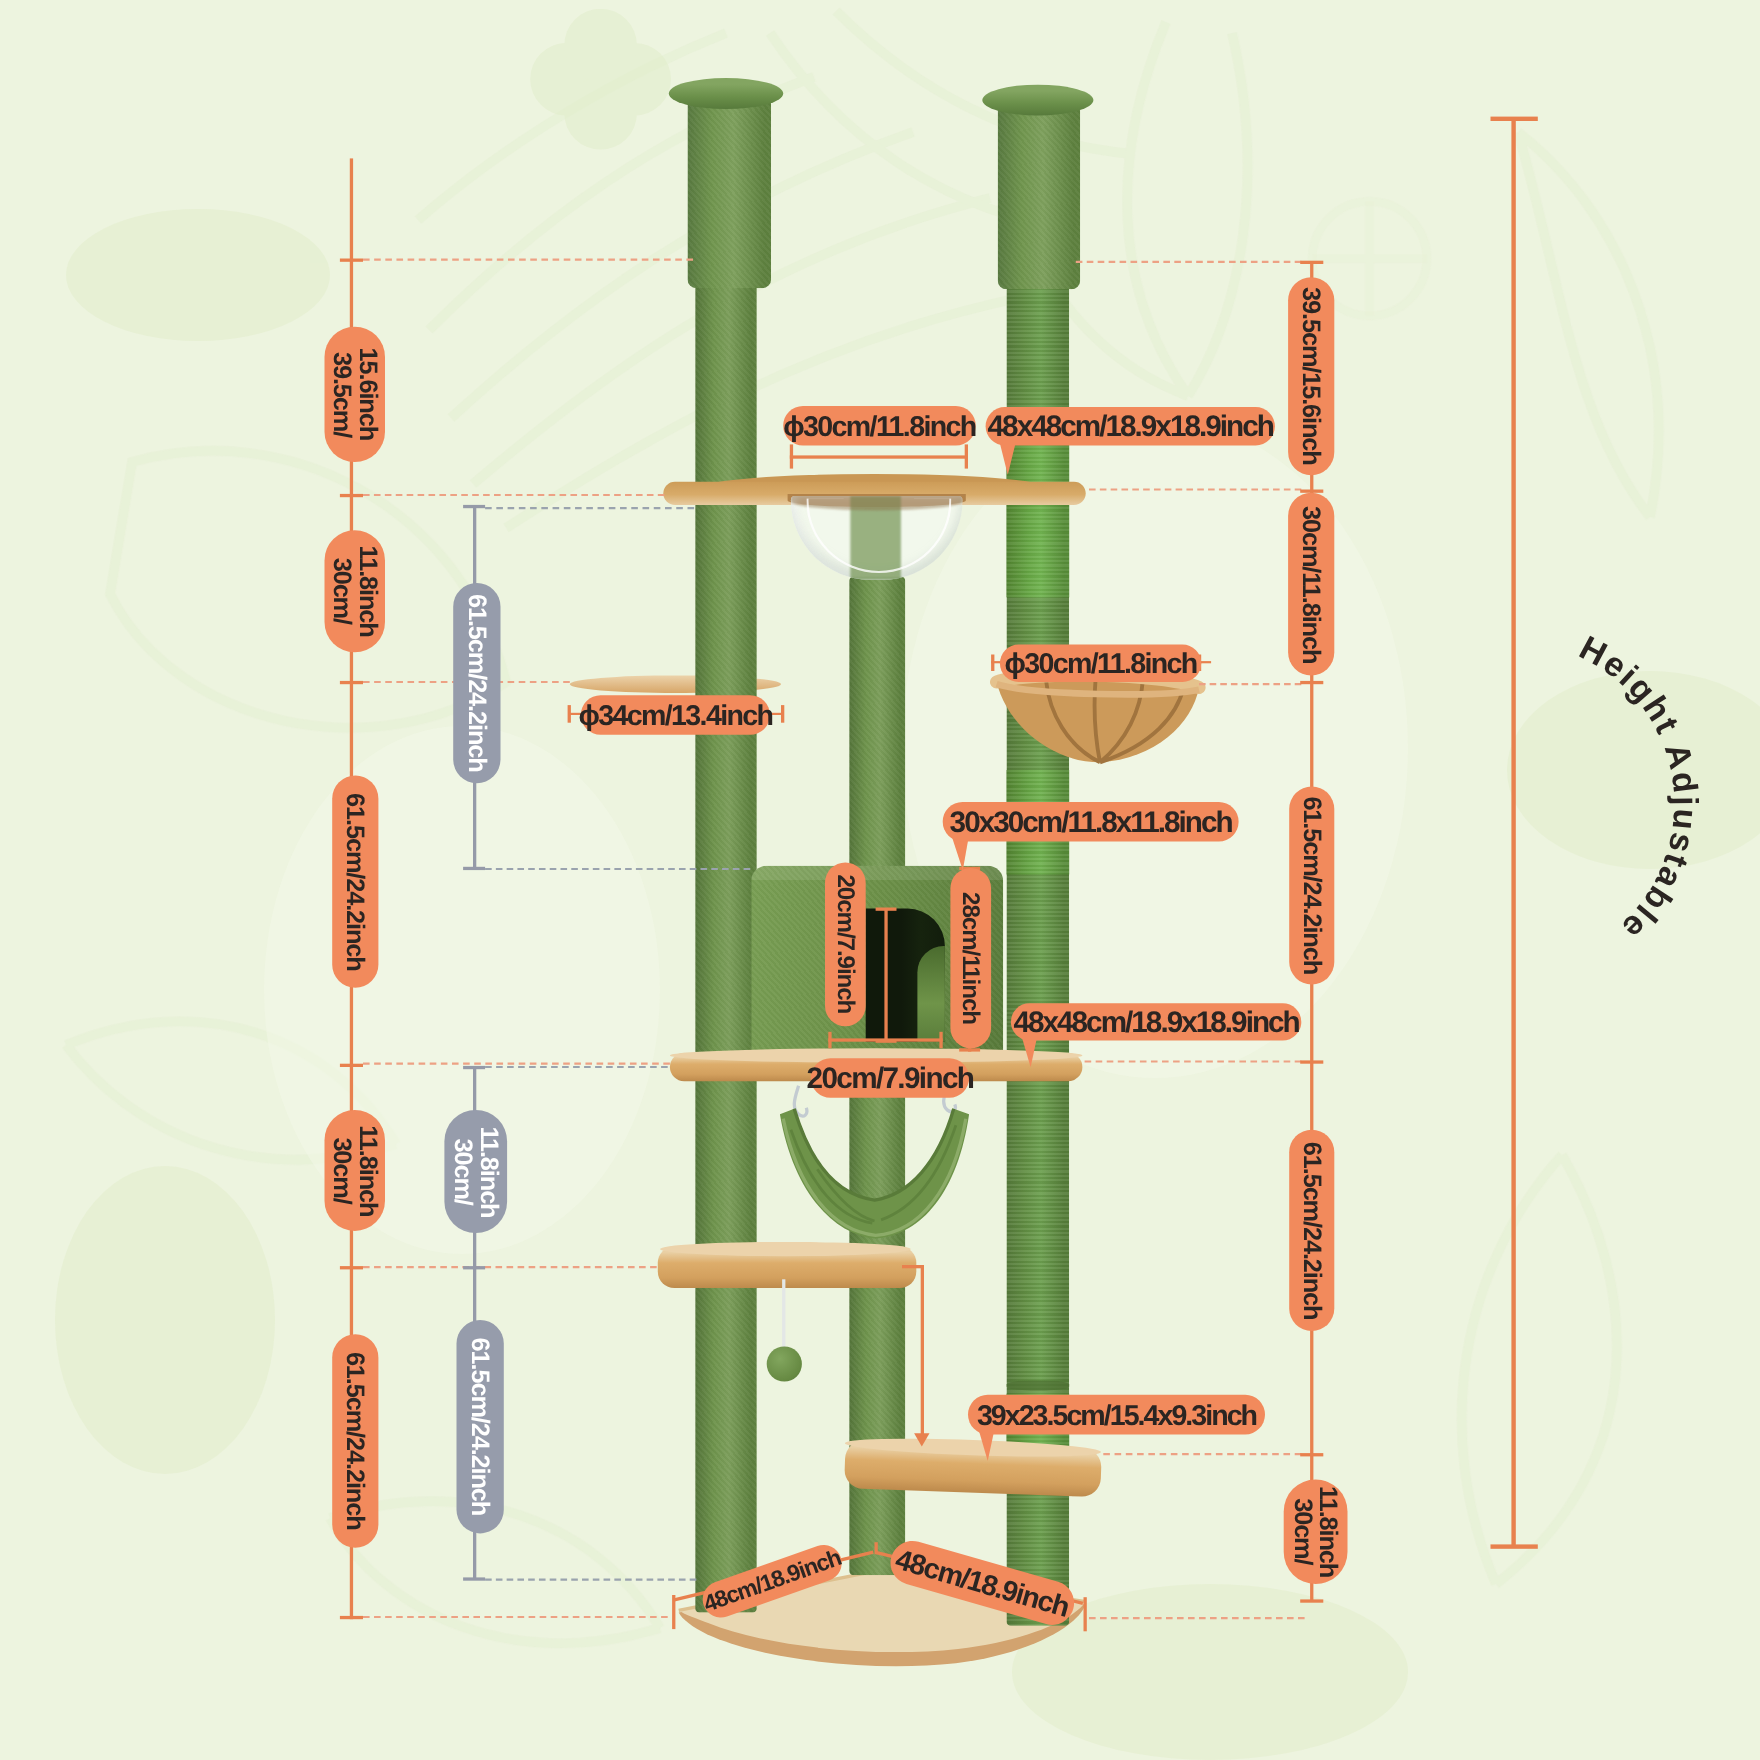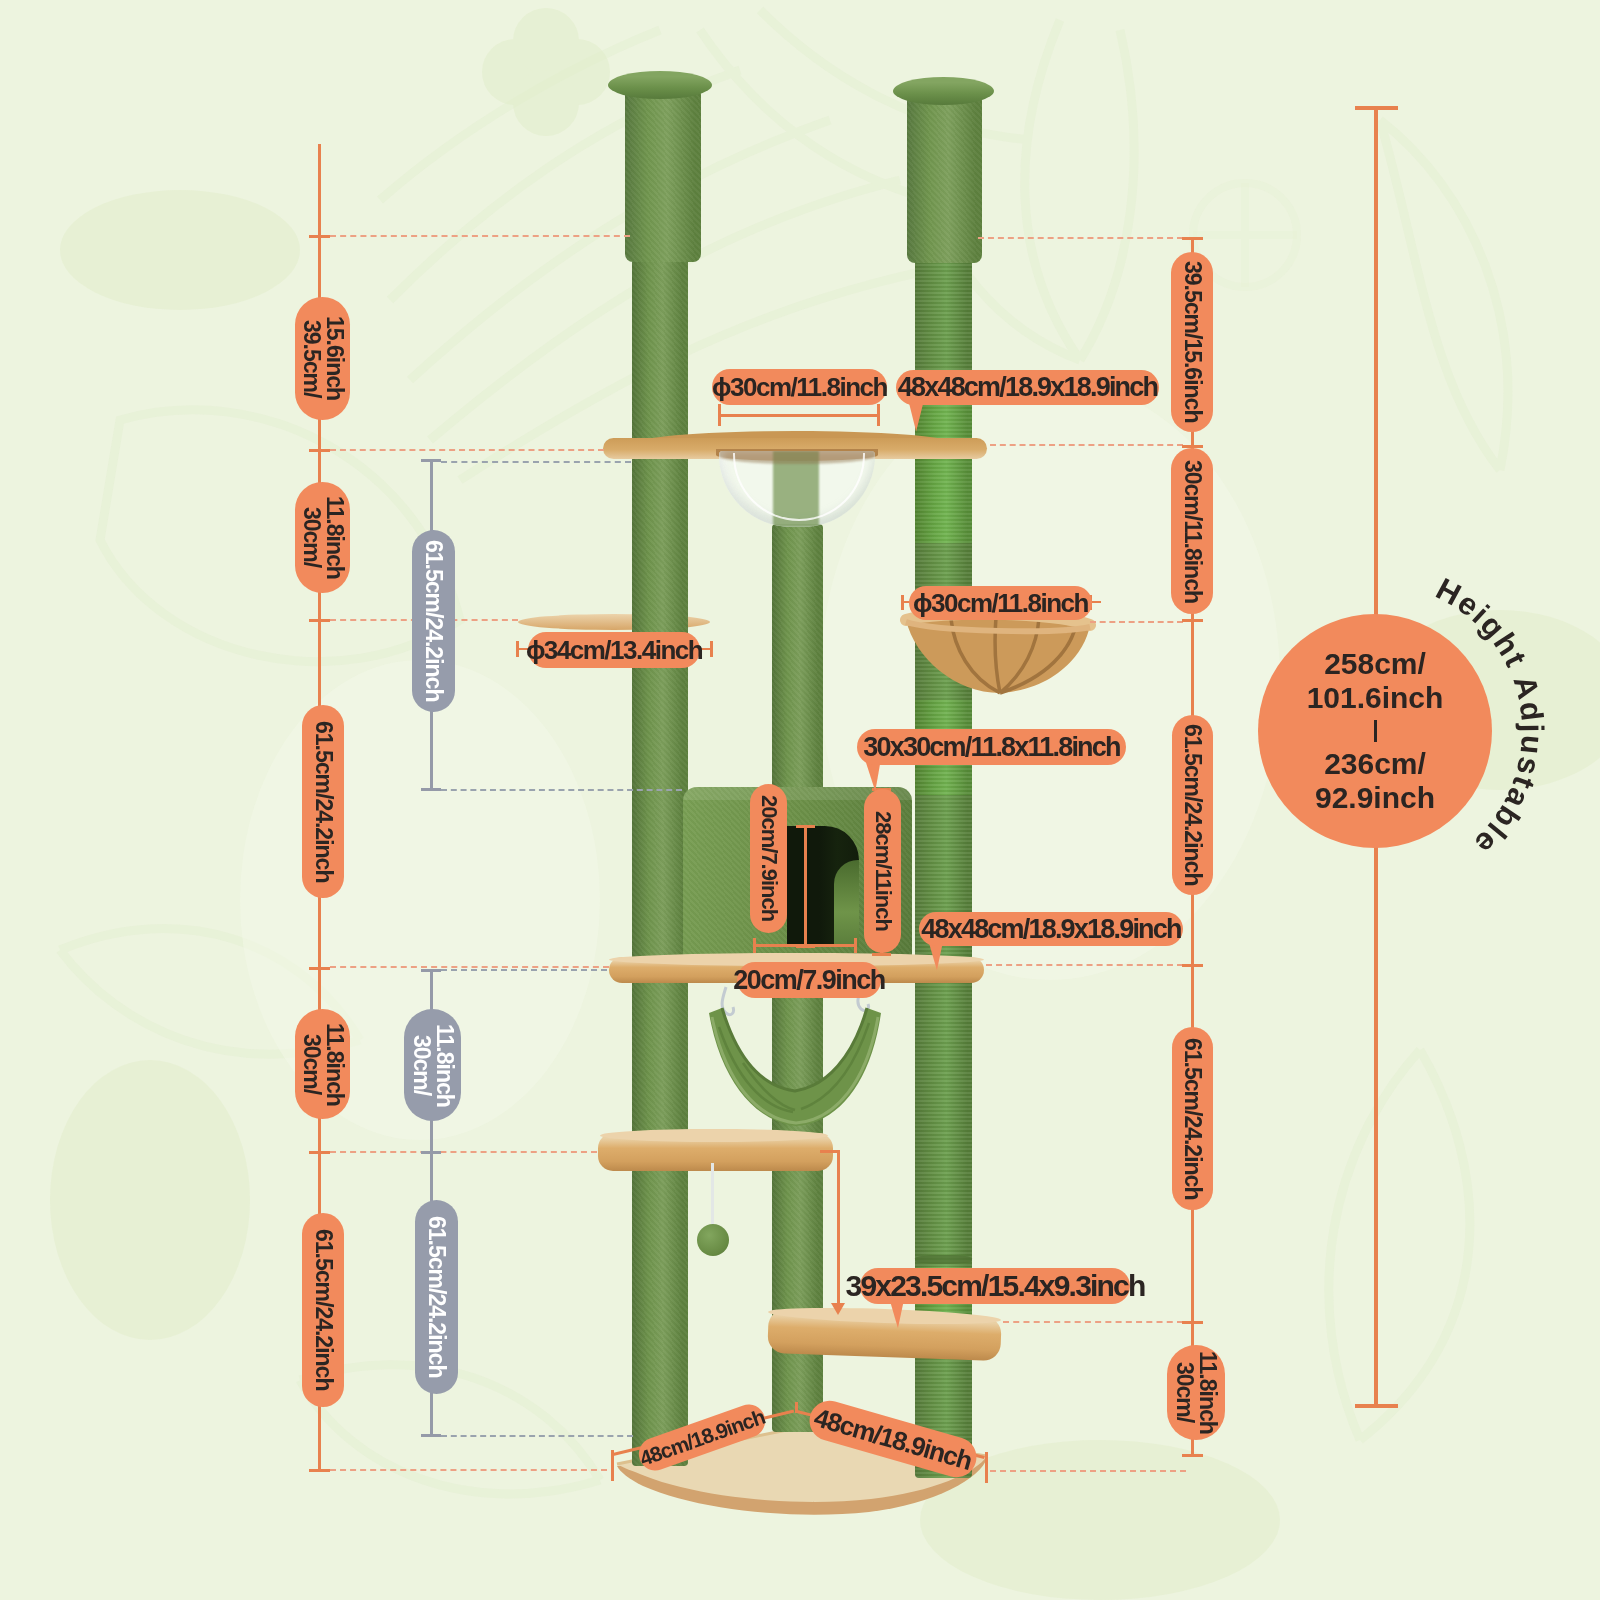--- a/index.html
+++ b/index.html
@@ -211,46 +211,41 @@
   <div class="abs" style="left:904px;top:400px;width:0;height:0;border-top:30px solid #f28a5c;border-left:16px solid transparent;transform:rotate(14deg);z-index:39"></div>
   <div class="pill" style="left:909px;top:586px;width:183px;height:34px;font-size:26px;letter-spacing:-1.5px">ϕ30cm/11.8inch</div>
   <div class="pill" style="left:528px;top:632px;width:172px;height:36px;font-size:26px;letter-spacing:-1.5px">ϕ34cm/13.4inch</div>
   <div class="pill" style="left:857px;top:729px;width:269px;height:36px;font-size:27px;letter-spacing:-1.8px">30x30cm/11.8x11.8inch</div>
   <div class="abs" style="left:862px;top:760px;width:0;height:0;border-top:30px solid #f28a5c;border-left:16px solid transparent;transform:rotate(10deg);z-index:39"></div>
   <div class="pill" style="left:919px;top:912px;width:264px;height:34px;font-size:27px;letter-spacing:-1.8px">48x48cm/18.9x18.9inch</div>
   <div class="abs" style="left:925px;top:941px;width:0;height:0;border-top:28px solid #f28a5c;border-left:15px solid transparent;transform:rotate(12deg);z-index:39"></div>
   <div class="pill" style="left:737px;top:962px;width:144px;height:36px;font-size:27px;letter-spacing:-1.5px">20cm/7.9inch</div>
   <div class="pill vp" style="left:750px;top:784px;width:37px;height:149px;font-size:22px;letter-spacing:-1px">20cm/7.9inch</div>
   <div class="pill vp" style="left:864px;top:789px;width:37px;height:164px;font-size:22px;letter-spacing:-1px">28cm/11inch</div>
-  <div class="pill" style="left:860px;top:1268px;width:270px;height:36px;font-size:30px;letter-spacing:-1.8px">39x23.5cm/15.4x9.3inch</div>
+  <div class="pill" style="left:880px;top:1268px;width:270px;height:36px;font-size:26px;letter-spacing:-1.8px">39x23.5cm/15.4x9.3inch</div>
   <div class="abs" style="left:886px;top:1299px;width:0;height:0;border-top:28px solid #f28a5c;border-left:15px solid transparent;transform:rotate(12deg);z-index:39"></div>
   <div class="pill" style="left:636px;top:1421px;width:132px;height:33px;font-size:21px;letter-spacing:-1px;transform:rotate(-19.5deg)">48cm/18.9inch</div>
   <div class="pill" style="left:807px;top:1419px;width:172px;height:40px;font-size:26px;letter-spacing:-1.2px;transform:rotate(16deg)">48cm/18.9inch</div>
 
   <div class="pill vp tl" style="left:295px;top:297px;width:55px;height:123px;font-size:23px;letter-spacing:-1px">39.5cm/<br>15.6inch</div>
   <div class="pill vp tl" style="left:295px;top:482px;width:55px;height:111px;font-size:23px;letter-spacing:-1px">30cm/<br>11.8inch</div>
   <div class="pill vp" style="left:302px;top:705px;width:42px;height:193px;font-size:23px;letter-spacing:-1px">61.5cm/24.2inch</div>
   <div class="pill vp tl" style="left:295px;top:1009px;width:55px;height:110px;font-size:23px;letter-spacing:-1px">30cm/<br>11.8inch</div>
   <div class="pill vp" style="left:302px;top:1213px;width:42px;height:194px;font-size:23px;letter-spacing:-1px">61.5cm/24.2inch</div>
 
   <div class="pill vp gray" style="left:412px;top:530px;width:43px;height:182px;font-size:23px;letter-spacing:-1px">61.5cm/24.2inch</div>
   <div class="pill vp gray tl" style="left:404px;top:1009px;width:57px;height:112px;font-size:23px;letter-spacing:-1px">30cm/<br>11.8inch</div>
   <div class="pill vp gray" style="left:415px;top:1200px;width:43px;height:194px;font-size:23px;letter-spacing:-1px">61.5cm/24.2inch</div>
 
   <div class="pill vp" style="left:1171px;top:252px;width:42px;height:180px;font-size:23px;letter-spacing:-1px">39.5cm/15.6inch</div>
   <div class="pill vp" style="left:1171px;top:448px;width:42px;height:166px;font-size:23px;letter-spacing:-1px">30cm/11.8inch</div>
   <div class="pill vp" style="left:1172px;top:715px;width:41px;height:180px;font-size:23px;letter-spacing:-1px">61.5cm/24.2inch</div>
   <div class="pill vp" style="left:1172px;top:1027px;width:41px;height:183px;font-size:23px;letter-spacing:-1px">61.5cm/24.2inch</div>
   <div class="pill vp tl" style="left:1167px;top:1345px;width:58px;height:95px;font-size:23px;letter-spacing:-1px">30cm/<br>11.8inch</div>
 
-  <div class="abs" style="left:1258px;top:614px;width:234px;height:234px;border-radius:50%;background:#f28a5c;z-index:45;display:flex;flex-direction:column;align-items:center;justify-content:center;font-weight:bold;color:#2b2522;font-size:30px;line-height:34px;text-align:center">
-    <div>258cm/<br>101.6inch</div>
-    <div style="width:3px;height:22px;background:#2b2522;margin:5px 0"></div>
-    <div>236cm/<br>92.9inch</div>
-  </div>
   <svg class="abs" width="400" height="420" viewBox="0 0 400 420" style="left:1210px;top:520px;z-index:46">
     <defs>
         <path id="arcH" d="M 210.4,71.2 A 147,147 0 0 1 195.6,354.8" fill="none"></path>
       </defs>
     <text font-family="Liberation Sans, sans-serif" font-size="31" font-weight="bold" fill="#2b2522" letter-spacing="2">
       <textPath href="#arcH" startOffset="14">Height Adjustable</textPath>
     </text>
   </svg>
 </div>
 

